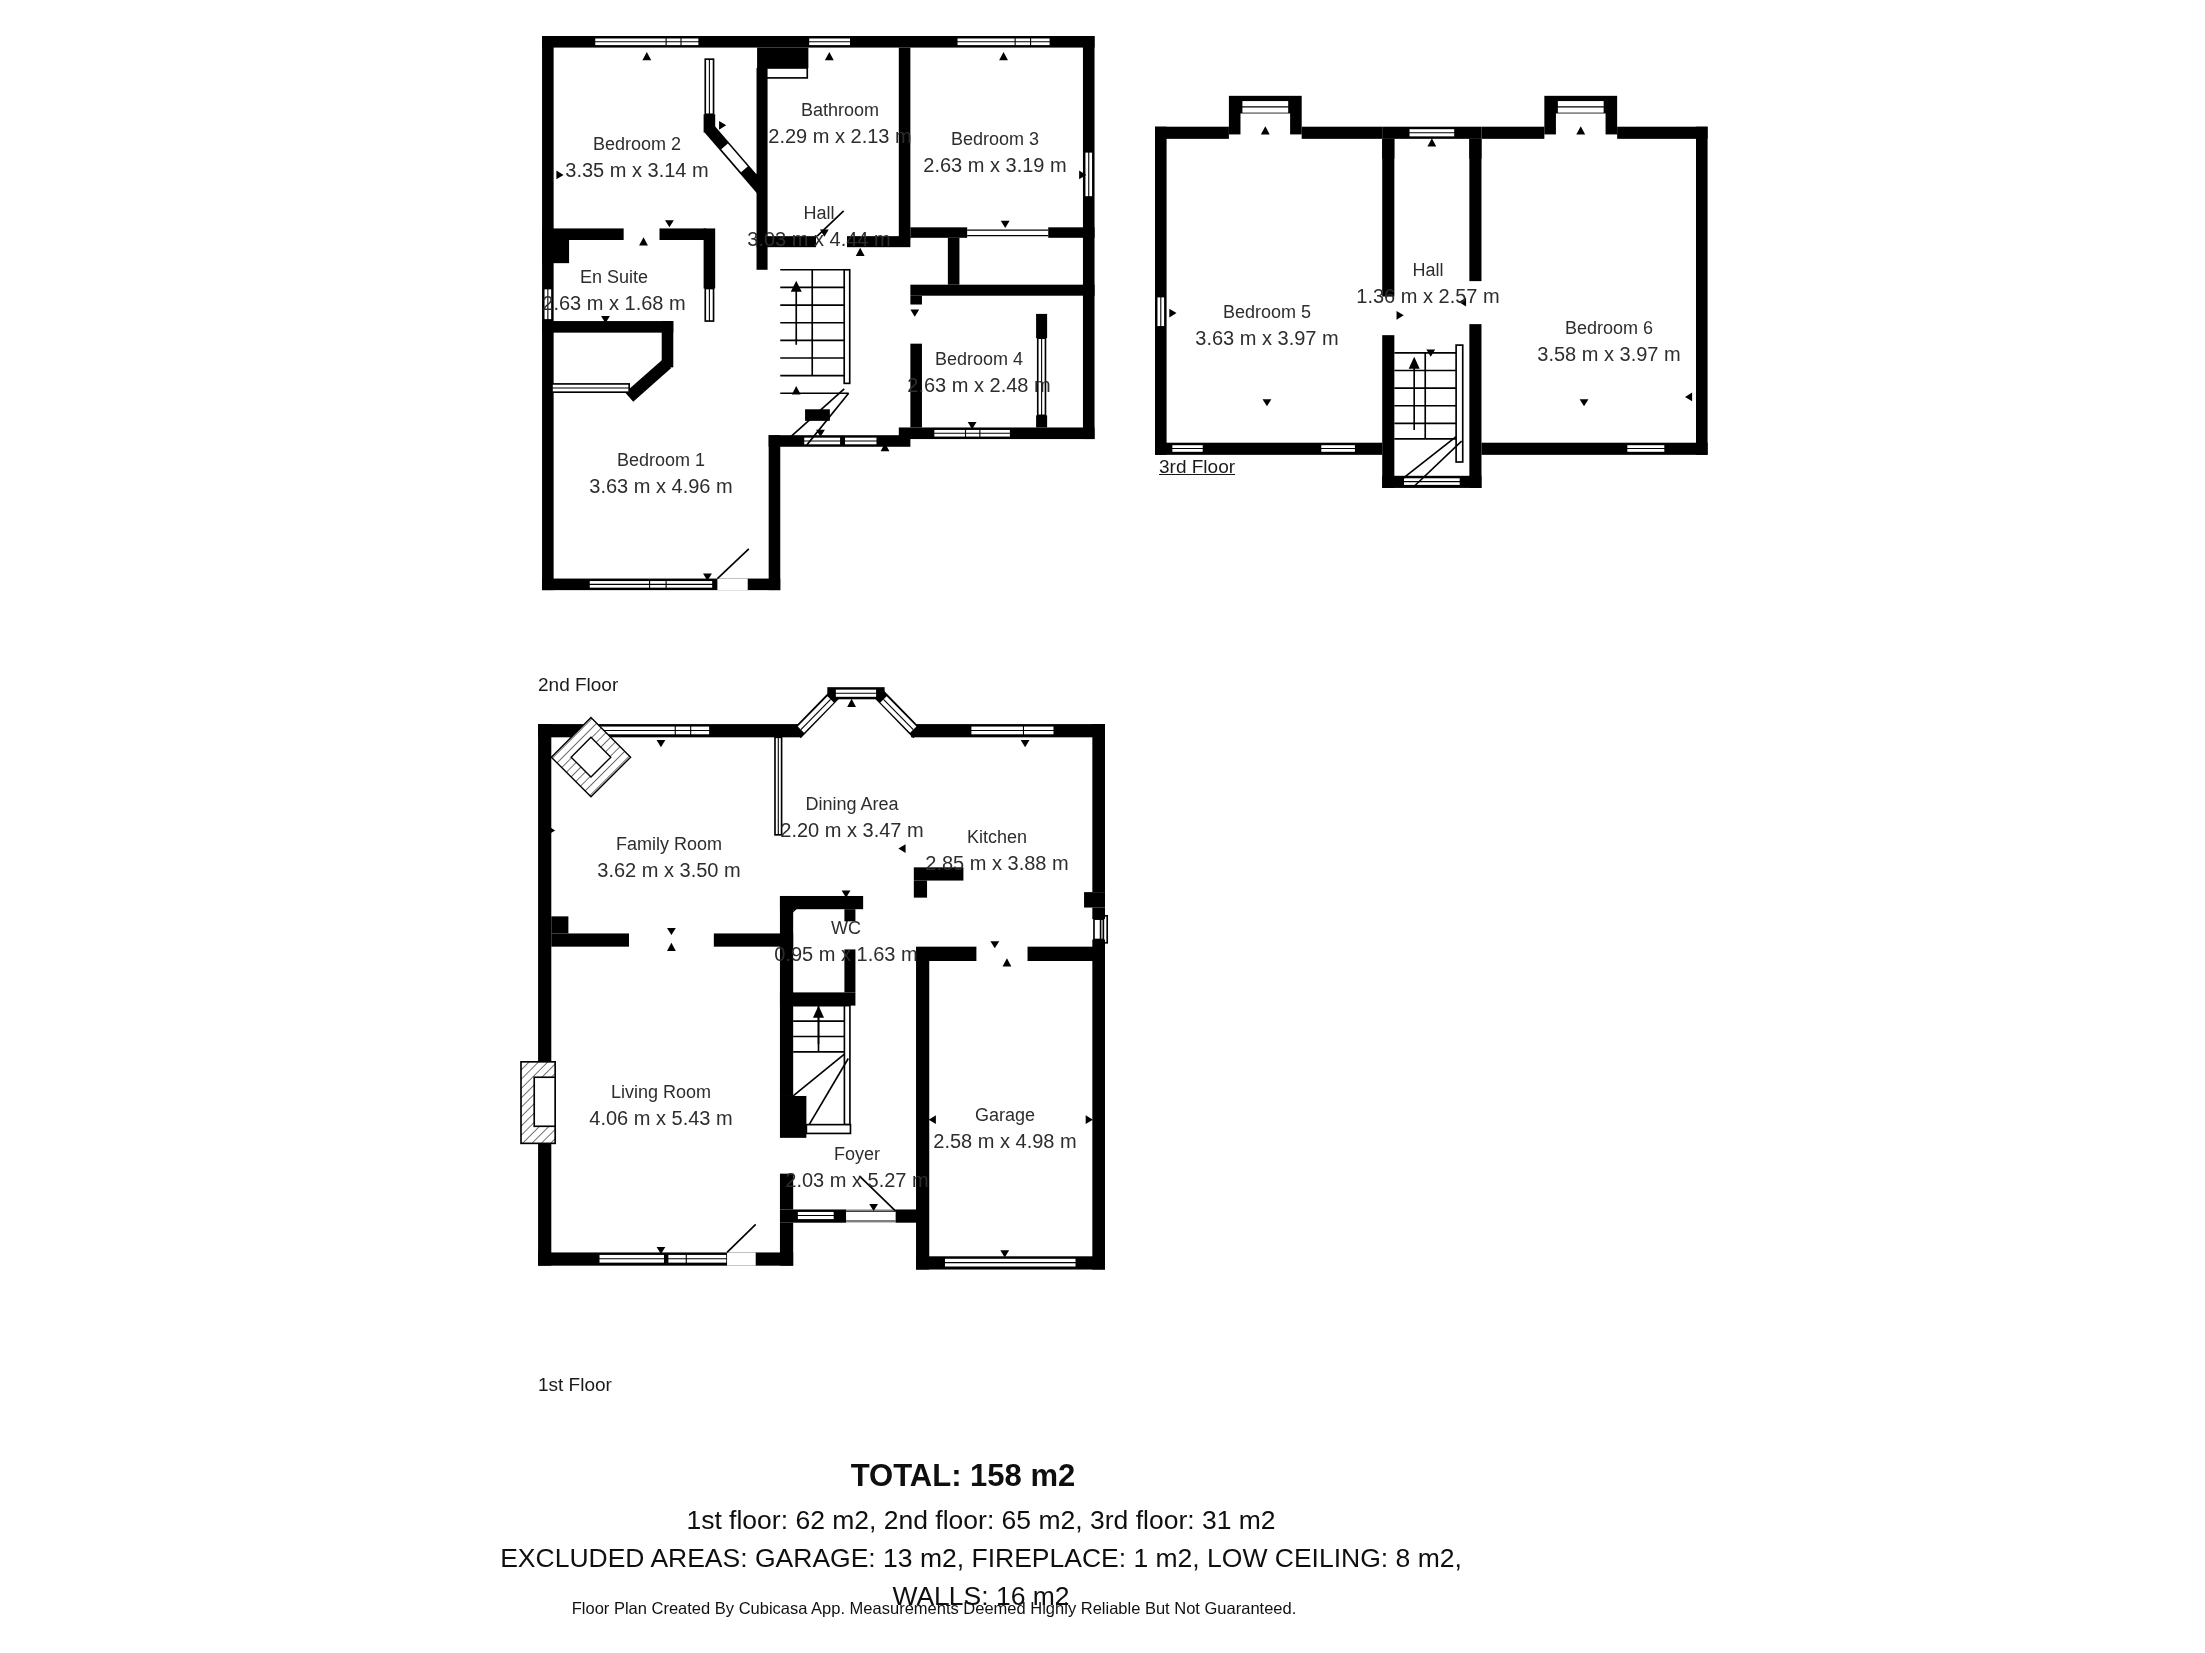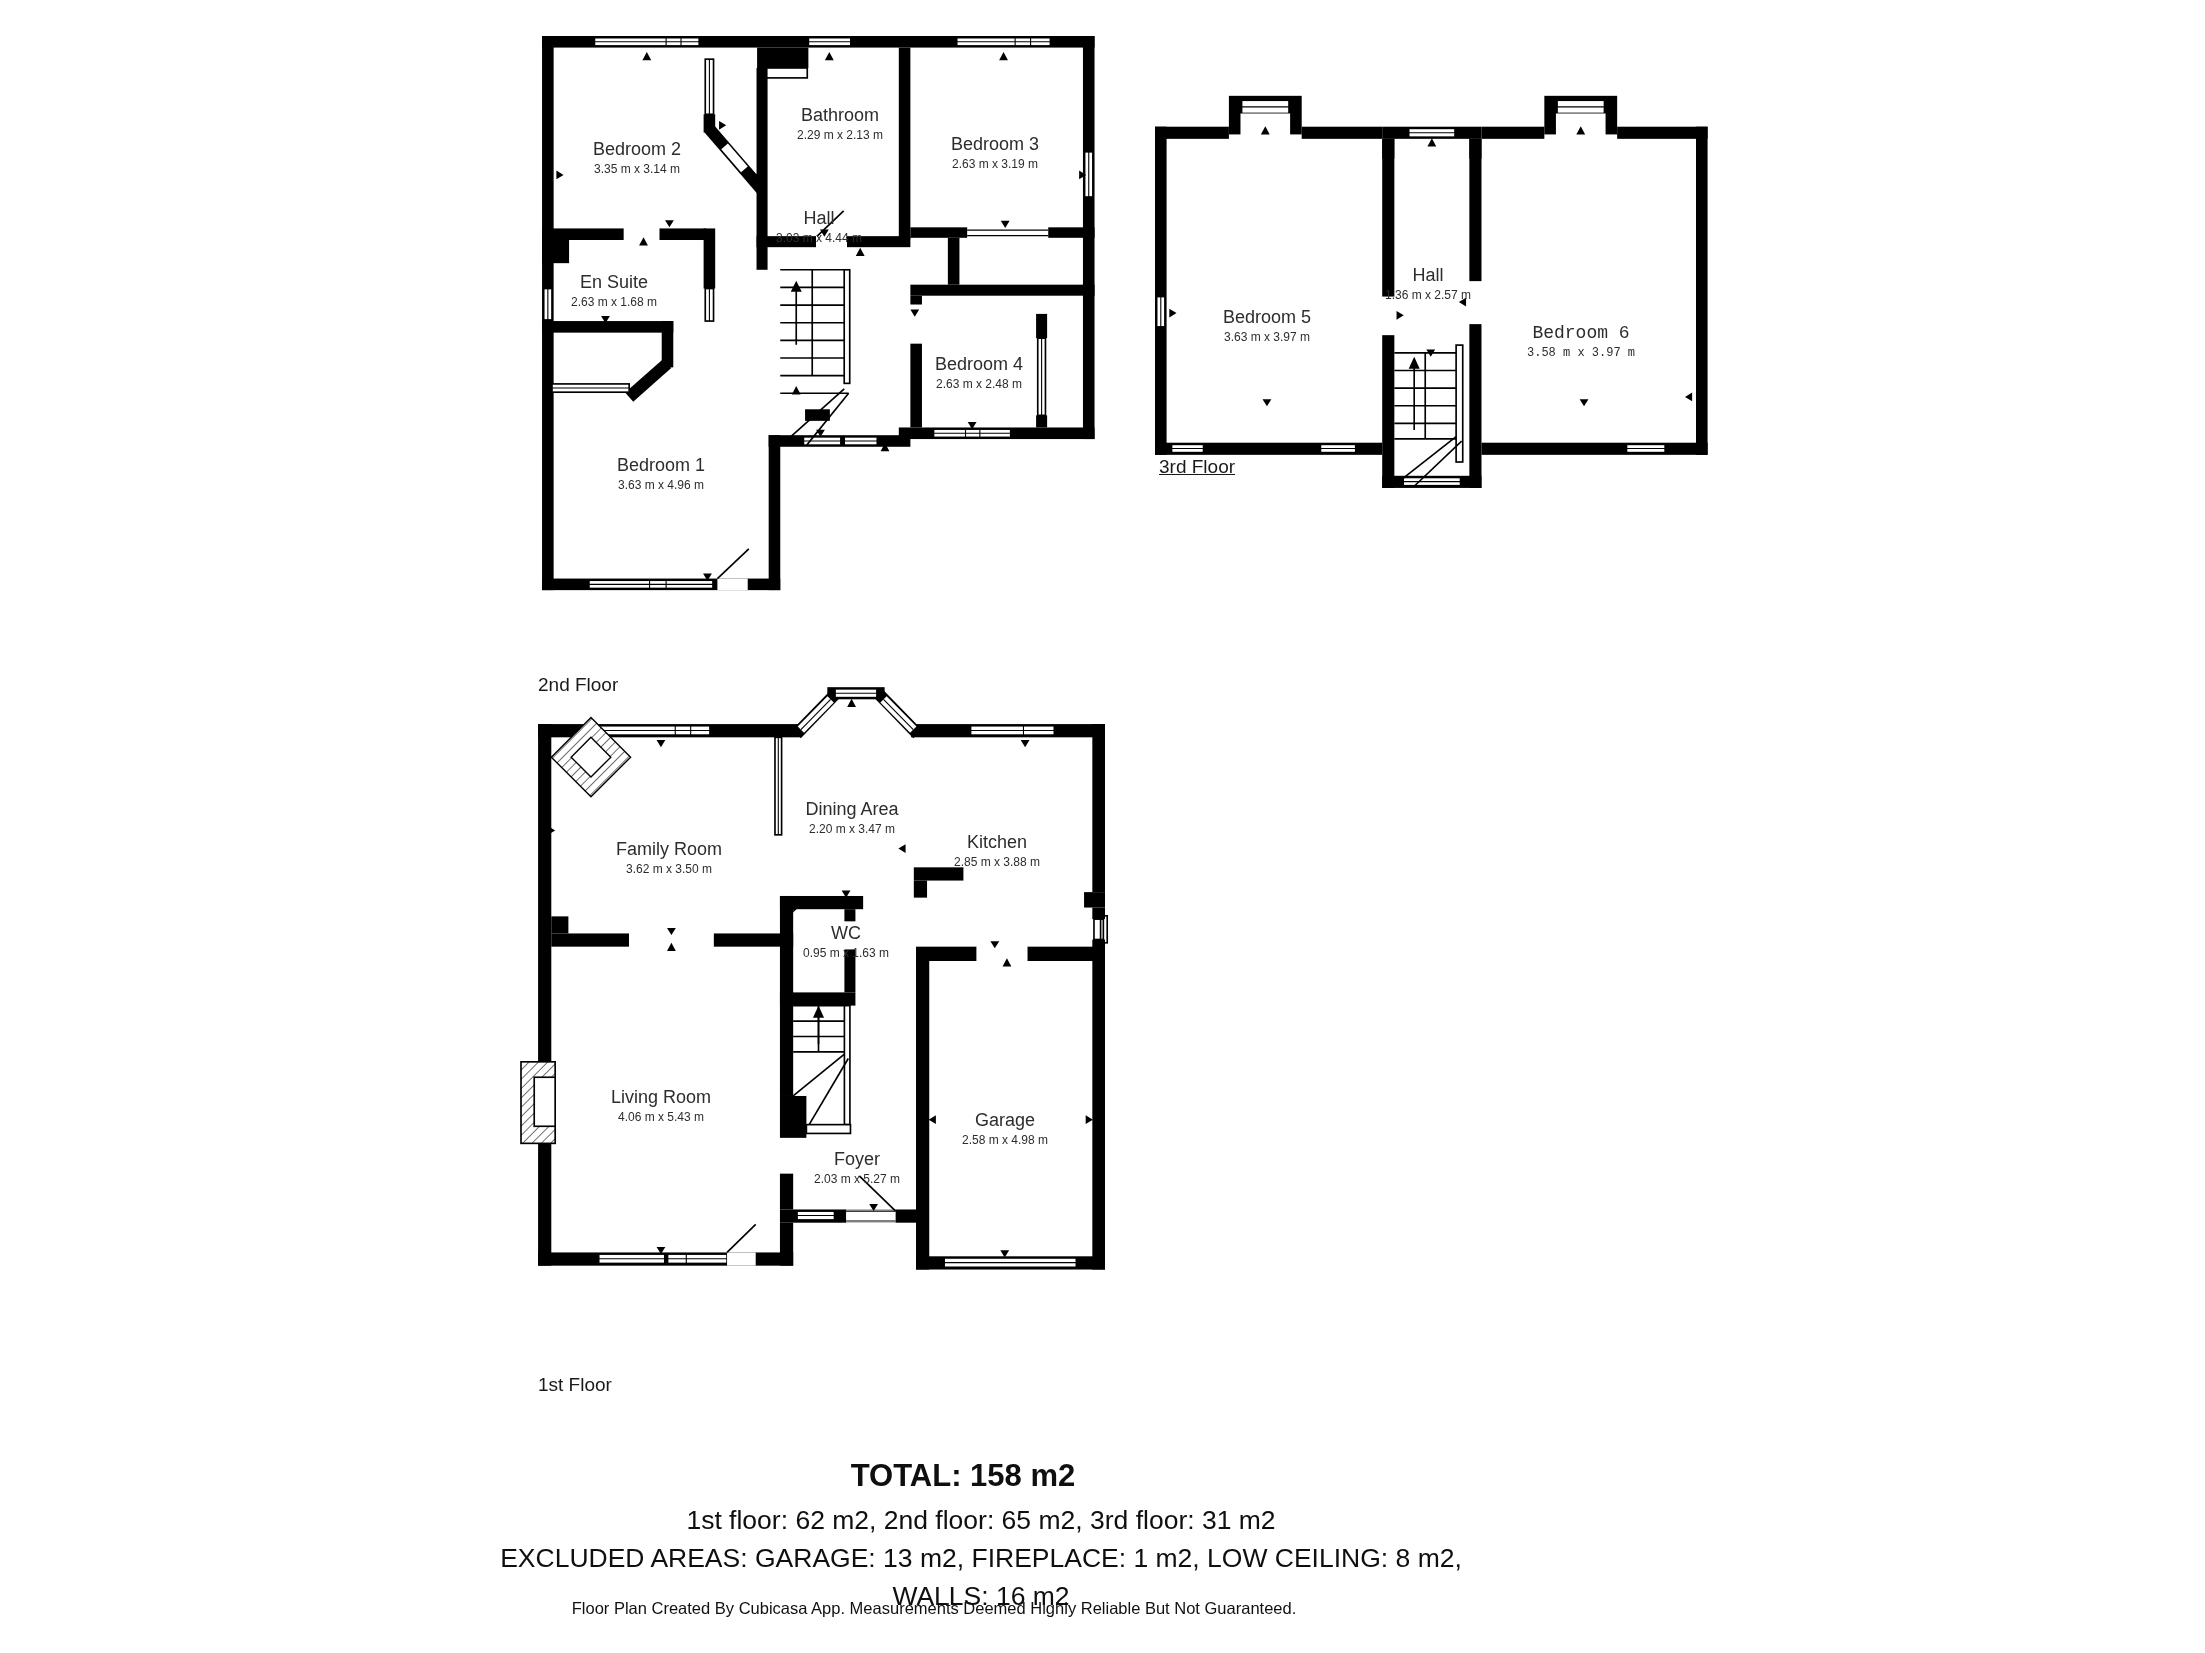--- a/index.html
+++ b/index.html
@@ -2,21 +2,21 @@
 <html style="font-size:8.8px"><head>
 <meta charset="utf-8">
 <style>
   html,body{margin:0;padding:0;background:#fff;}
   body{width:2205px;height:1654px;position:relative;font-family:"Liberation Sans","DejaVu Sans",sans-serif;color:#222;}
   .page{position:absolute;inset:0;background:#fff;}
   .plan{position:absolute;}
   .plan svg{position:absolute;left:0;top:0;overflow:visible;}
   .room-label{position:absolute;transform:translate(-50%,-50%);text-align:center;white-space:nowrap;line-height:1.32;}
   .room-label .rn{font-size:18px;color:#2d2d2d;}
-  .room-label .rd{font-size:12px;color:#2d2d2d;}
+  .room-label .rd{font-size:20px;color:#2d2d2d;}
   .floor-caption{position:absolute;font-size:19px;color:#1a1a1a;}
   .summary{position:absolute;left:0;top:1458px;width:1926px;text-align:center;color:#0f0f0f;}
   .summary .total{font-size:31px;font-weight:700;margin-bottom:11px;}
   .summary .sline{font-size:26.5px;margin-bottom:7.2px;padding-left:36px;}
   .footer{position:absolute;left:0;top:1599px;width:1868px;text-align:center;font-size:16.5px;color:#101010;}
   
   .w{fill:#000;}
   .win{fill:#fff;stroke:#000;stroke-width:3;}
   .op{fill:#fff;}
   .ml{stroke:#000;stroke-width:2;fill:none;}
@@ -256,21 +256,21 @@
       </g>
     </svg>
     <div class="room-label" style="left:112px;top:249px;">
       <div class="rn">Bedroom 5</div>
       <div class="rd">3.63 m x 3.97 m</div>
     </div>
     <div class="room-label" style="left:273px;top:207px;">
       <div class="rn">Hall</div>
       <div class="rd">1.36 m x 2.57 m</div>
     </div>
-    <div class="room-label" style="left:426px;top:265px;font-family:Liberation Mono, monospace;">
+    <div class="room-label" style="left:454px;top:265px;">
       <div class="rn">Bedroom 6</div>
       <div class="rd">3.58 m x 3.97 m</div>
     </div>
   </section>
   <div class="floor-caption" style="left:1159px;top:456px;text-decoration:underline;">3rd Floor</div>
 
   <section class="plan" style="left:521px;top:686px;width:584px;height:642px;">
     <svg width="584" height="642" viewBox="0 0 1060 1165">
       <defs>
         <pattern id="hatch" width="12" height="12" patternUnits="userSpaceOnUse" patternTransform="rotate(45 0 0)">

